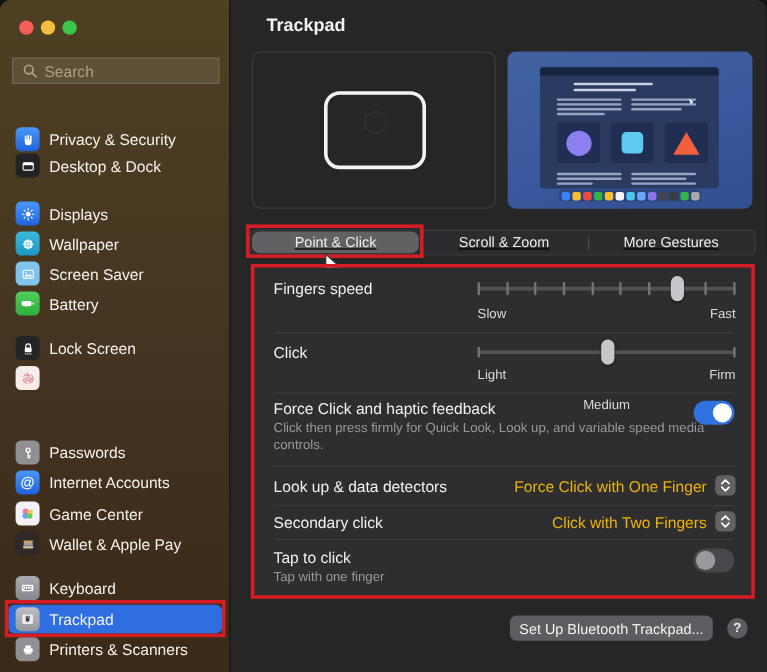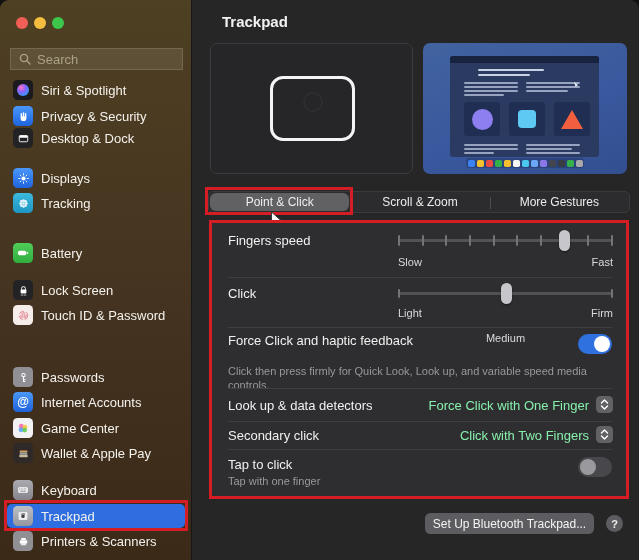--- a/index.html
+++ b/index.html
@@ -59,21 +59,21 @@
   .tline.dim{ height:1.5px; background:#97a3c1; }
   .tiles{ position:absolute; left:14px; top:46px; display:flex; gap:9px; }
   .tile{ width:36px; height:34px; background:#202e54; border-radius:3px; display:flex; align-items:center; justify-content:center; }
   .shape-circle{ width:21px; height:21px; border-radius:50%; background:#8d7ff0; }
   .shape-square{ width:18px; height:18px; border-radius:4px; background:#5ec9f2; }
   .shape-triangle{ width:0; height:0; border-left:11px solid transparent; border-right:11px solid transparent; border-bottom:19px solid #f25f3e; }
   .mini-cursor{ position:absolute; left:124px; top:26px; width:4px; height:5px; background:#e8ecf5; clip-path:polygon(0 0,100% 60%,40% 100%); }
   .dock{ position:absolute; left:50%; transform:translateX(-50%); bottom:6px; display:flex; gap:2px; padding:1.5px; background:rgba(0,0,0,0.18); border-radius:3px; }
   .dk{ width:7px; height:7px; border-radius:1.8px; }
 
-  .tabbar{ position:absolute; left:208px; top:191px; width:422px; height:22px; background:#2c2c2e; border:1px solid #3a3a3c; border-radius:5px; display:flex; }
+  .tabbar{ position:absolute; left:208px; top:191px; width:422px; height:22px; background:#2c2c2e; border:1px solid #3a3a3c; border-radius:5px; display:flex;text-decoration:underline; }
   .tab{ flex:1; display:flex; align-items:center; justify-content:center; font-size:12px; color:#ededed; position:relative; cursor:default; }
   .tab.selected{ background:#616164; border-radius:6px; margin:1px; }
   .tab-sep{ position:absolute; left:0; top:5px; width:1px; height:12px; background:#4c4c4e; }
 
   .cursor-arrow{ position:absolute; left:270px; top:211px; }
 
   .panel{ position:absolute; left:212px; top:223px; width:414px; height:273px; background:#2e2e30; border-radius:3px; }
   .row{ position:absolute; left:0; width:100%; }
   .row-sep{ position:absolute; left:16px; right:14px; top:0; height:1px; background:#3e3e41; }
   .row-label{ position:absolute; left:16px; font-size:13px; color:#f0f0f0; }
@@ -88,21 +88,21 @@
   .slider-labels{ position:absolute; left:186px; width:215px; font-size:11px; color:#dadade; }
   .slider-labels .min{ position:absolute; left:0; }
   .slider-labels .mid{ position:absolute; left:50%; transform:translateX(-50%);margin-top:25px; }
   .slider-labels .max{ position:absolute; right:0; }
 
   .toggle{ position:absolute; right:14px; width:34px; height:20px; border-radius:10px; }
   .toggle .knob{ position:absolute; top:2px; width:16px; height:16px; border-radius:50%; background:#fff; }
   .toggle.on{ background:#3071e0; } .toggle.on .knob{ right:2px; }
   .toggle.off{ background:#48484c; } .toggle.off .knob{ left:2px; background:#9a9a9e; }
 
-  .row-value{ position:absolute; right:37px; font-size:13px; color:#86efac; white-space:nowrap; }
+  .row-value{ position:absolute; right:37px; font-size:13px; color:#eab308; white-space:nowrap; }
   .stepper{ position:absolute; right:13px; width:17px; height:17px; border-radius:4.5px; background:#626266; display:flex; align-items:center; justify-content:center; }
 
   .setup-btn{ position:absolute; left:425px; top:513px; width:169px; height:21px; background:#5d5d61; border-radius:5.5px;
     color:#f4f4f4; font-size:12px; display:flex; align-items:center; justify-content:center; cursor:default; }
   .help-btn{ position:absolute; left:606px; top:515px; width:17px; height:17px; border-radius:50%; background:#5d5d61;
     color:#ededed; font-size:11px; font-weight:bold; display:flex; align-items:center; justify-content:center; cursor:default; }
 </style>
 </head>
 <body>
 
@@ -114,35 +114,20 @@
     <div class="traffic tl-green"></div>
 
     <div class="search">
       <svg width="12" height="12" viewBox="0 0 12 12">
           <circle cx="5" cy="5" r="3.6" fill="none" stroke="#aba183" stroke-width="1.4"></circle>
           <line x1="7.8" y1="7.8" x2="11" y2="11" stroke="#aba183" stroke-width="1.4" stroke-linecap="round"></line>
         </svg>
       <input type="text" placeholder="Search" style="">
     </div>
 
-    <div class="nav-row" style="top:78px">
-      <span class="nav-icon ic-siri">
-          <svg width="14" height="14" viewBox="0 0 14 14">
-            <defs>
-              <radialGradient id="sg" cx="35%" cy="30%" r="80%">
-                <stop offset="0%" stop-color="#ff74b8"></stop>
-                <stop offset="45%" stop-color="#8a62ff"></stop>
-                <stop offset="100%" stop-color="#25a4ff"></stop>
-              </radialGradient>
-            </defs>
-            <circle cx="7" cy="7" r="6" fill="url(#sg)"></circle>
-          </svg>
-        </span>
-      <span class="nav-label">Siri &amp; Spotlight</span>
-    </div>
     <div class="nav-row" style="top:104px">
       <span class="nav-icon ic-blue">
           <svg width="13" height="13" viewBox="0 0 20 20" fill="#fff">
             <rect x="5.6" y="4.6" width="2.2" height="6" rx="1.1"></rect>
             <rect x="8.9" y="3.6" width="2.2" height="7" rx="1.1"></rect>
             <rect x="12.2" y="4.6" width="2.2" height="6" rx="1.1"></rect>
             <path d="M5.6 9.5 h8.8 v3.2 a4.4 4.4 0 0 1 -4.4 4.4 a4.4 4.4 0 0 1 -4.4 -4.4 z"></path>
           </svg>
         </span>
       <span class="nav-label">Privacy &amp; Security</span>
@@ -182,21 +167,31 @@
             <circle cx="10" cy="14.5" r="2"></circle>
             <circle cx="5.5" cy="10" r="2"></circle>
             <circle cx="14.5" cy="10" r="2"></circle>
             <circle cx="6.8" cy="6.8" r="2"></circle>
             <circle cx="13.2" cy="6.8" r="2"></circle>
             <circle cx="6.8" cy="13.2" r="2"></circle>
             <circle cx="13.2" cy="13.2" r="2"></circle>
             <circle cx="10" cy="10" r="2.1" fill="#fff"></circle>
           </svg>
         </span>
-      <span class="nav-label">Tracking</span>
+      <span class="nav-label">Wallpaper</span>
+    </div>
+    <div class="nav-row" style="top:216px">
+      <span class="nav-icon ic-ltblue">
+          <svg width="13" height="13" viewBox="0 0 20 20">
+            <rect x="3.5" y="5" width="13" height="10" rx="1.5" fill="none" stroke="#fff" stroke-width="1.4"></rect>
+            <path d="M5 13 l3.4-3.6 2.4 2.4 2.2-2 2 3.2 z" fill="#fff"></path>
+            <circle cx="7.2" cy="8" r="1" fill="#fff"></circle>
+          </svg>
+        </span>
+      <span class="nav-label">Screen Saver</span>
     </div>
     <div class="nav-row" style="top:241px">
       <span class="nav-icon ic-green">
           <svg width="14" height="14" viewBox="0 0 20 20">
             <rect x="2.8" y="6.8" width="12" height="6.4" rx="2.6" fill="#fff"></rect>
             <rect x="15.6" y="8.6" width="1.8" height="2.8" rx="0.9" fill="#fff"></rect>
           </svg>
         </span>
       <span class="nav-label">Battery</span>
     </div>
@@ -217,21 +212,20 @@
       <span class="nav-label">Lock Screen</span>
     </div>
     <div class="nav-row" style="top:303px">
       <span class="nav-icon ic-pink">
           <svg width="13" height="13" viewBox="0 0 20 20" fill="none" stroke="#d85f74" stroke-width="1.1">
             <circle cx="10" cy="10" r="2"></circle>
             <circle cx="10" cy="10" r="4.2" stroke-dasharray="6 2"></circle>
             <circle cx="10" cy="10" r="6.4" stroke-dasharray="8 3"></circle>
           </svg>
         </span>
-      <span class="nav-label">Touch ID &amp; Password</span>
     </div>
 
     <div class="nav-row" style="top:365px">
       <span class="nav-icon ic-gray">
           <svg width="13" height="13" viewBox="0 0 20 20" fill="none" stroke="#fff" stroke-width="1.6" stroke-linecap="round">
             <circle cx="10" cy="6.4" r="2.6"></circle>
             <line x1="10" y1="9" x2="10" y2="16"></line>
             <line x1="10" y1="13.6" x2="12.6" y2="13.6"></line>
             <line x1="10" y1="16" x2="12" y2="16"></line>
           </svg>
@@ -426,21 +420,21 @@
       <div class="slider-labels" style="top:30px">
         <span class="min">Light</span>
         <span class="mid">Medium</span>
         <span class="max">Firm</span>
       </div>
     </div>
 
     <div class="row" style="top:104px; height:61px;">
       <div class="row-sep"></div>
       <div class="row-label" style="top:6px">Force Click and haptic feedback</div>
-      <div class="row-desc" style="top:37px">Click then press firmly for Quick Look, Look up, and variable speed media controls.</div>
+      <div class="row-desc" style="top:23px">Click then press firmly for Quick Look, Look up, and variable speed media controls.</div>
       <div class="toggle on" style="top:7px">
           <div class="knob"></div>
         </div>
     </div>
 
     <div class="row" style="top:165px; height:33px;">
       <div class="row-sep"></div>
       <div class="row-label" style="top:10px">Look up &amp; data detectors</div>
       <div class="row-value" style="top:10px">Force Click with One Finger</div>
       <div class="stepper" style="top:8px">

